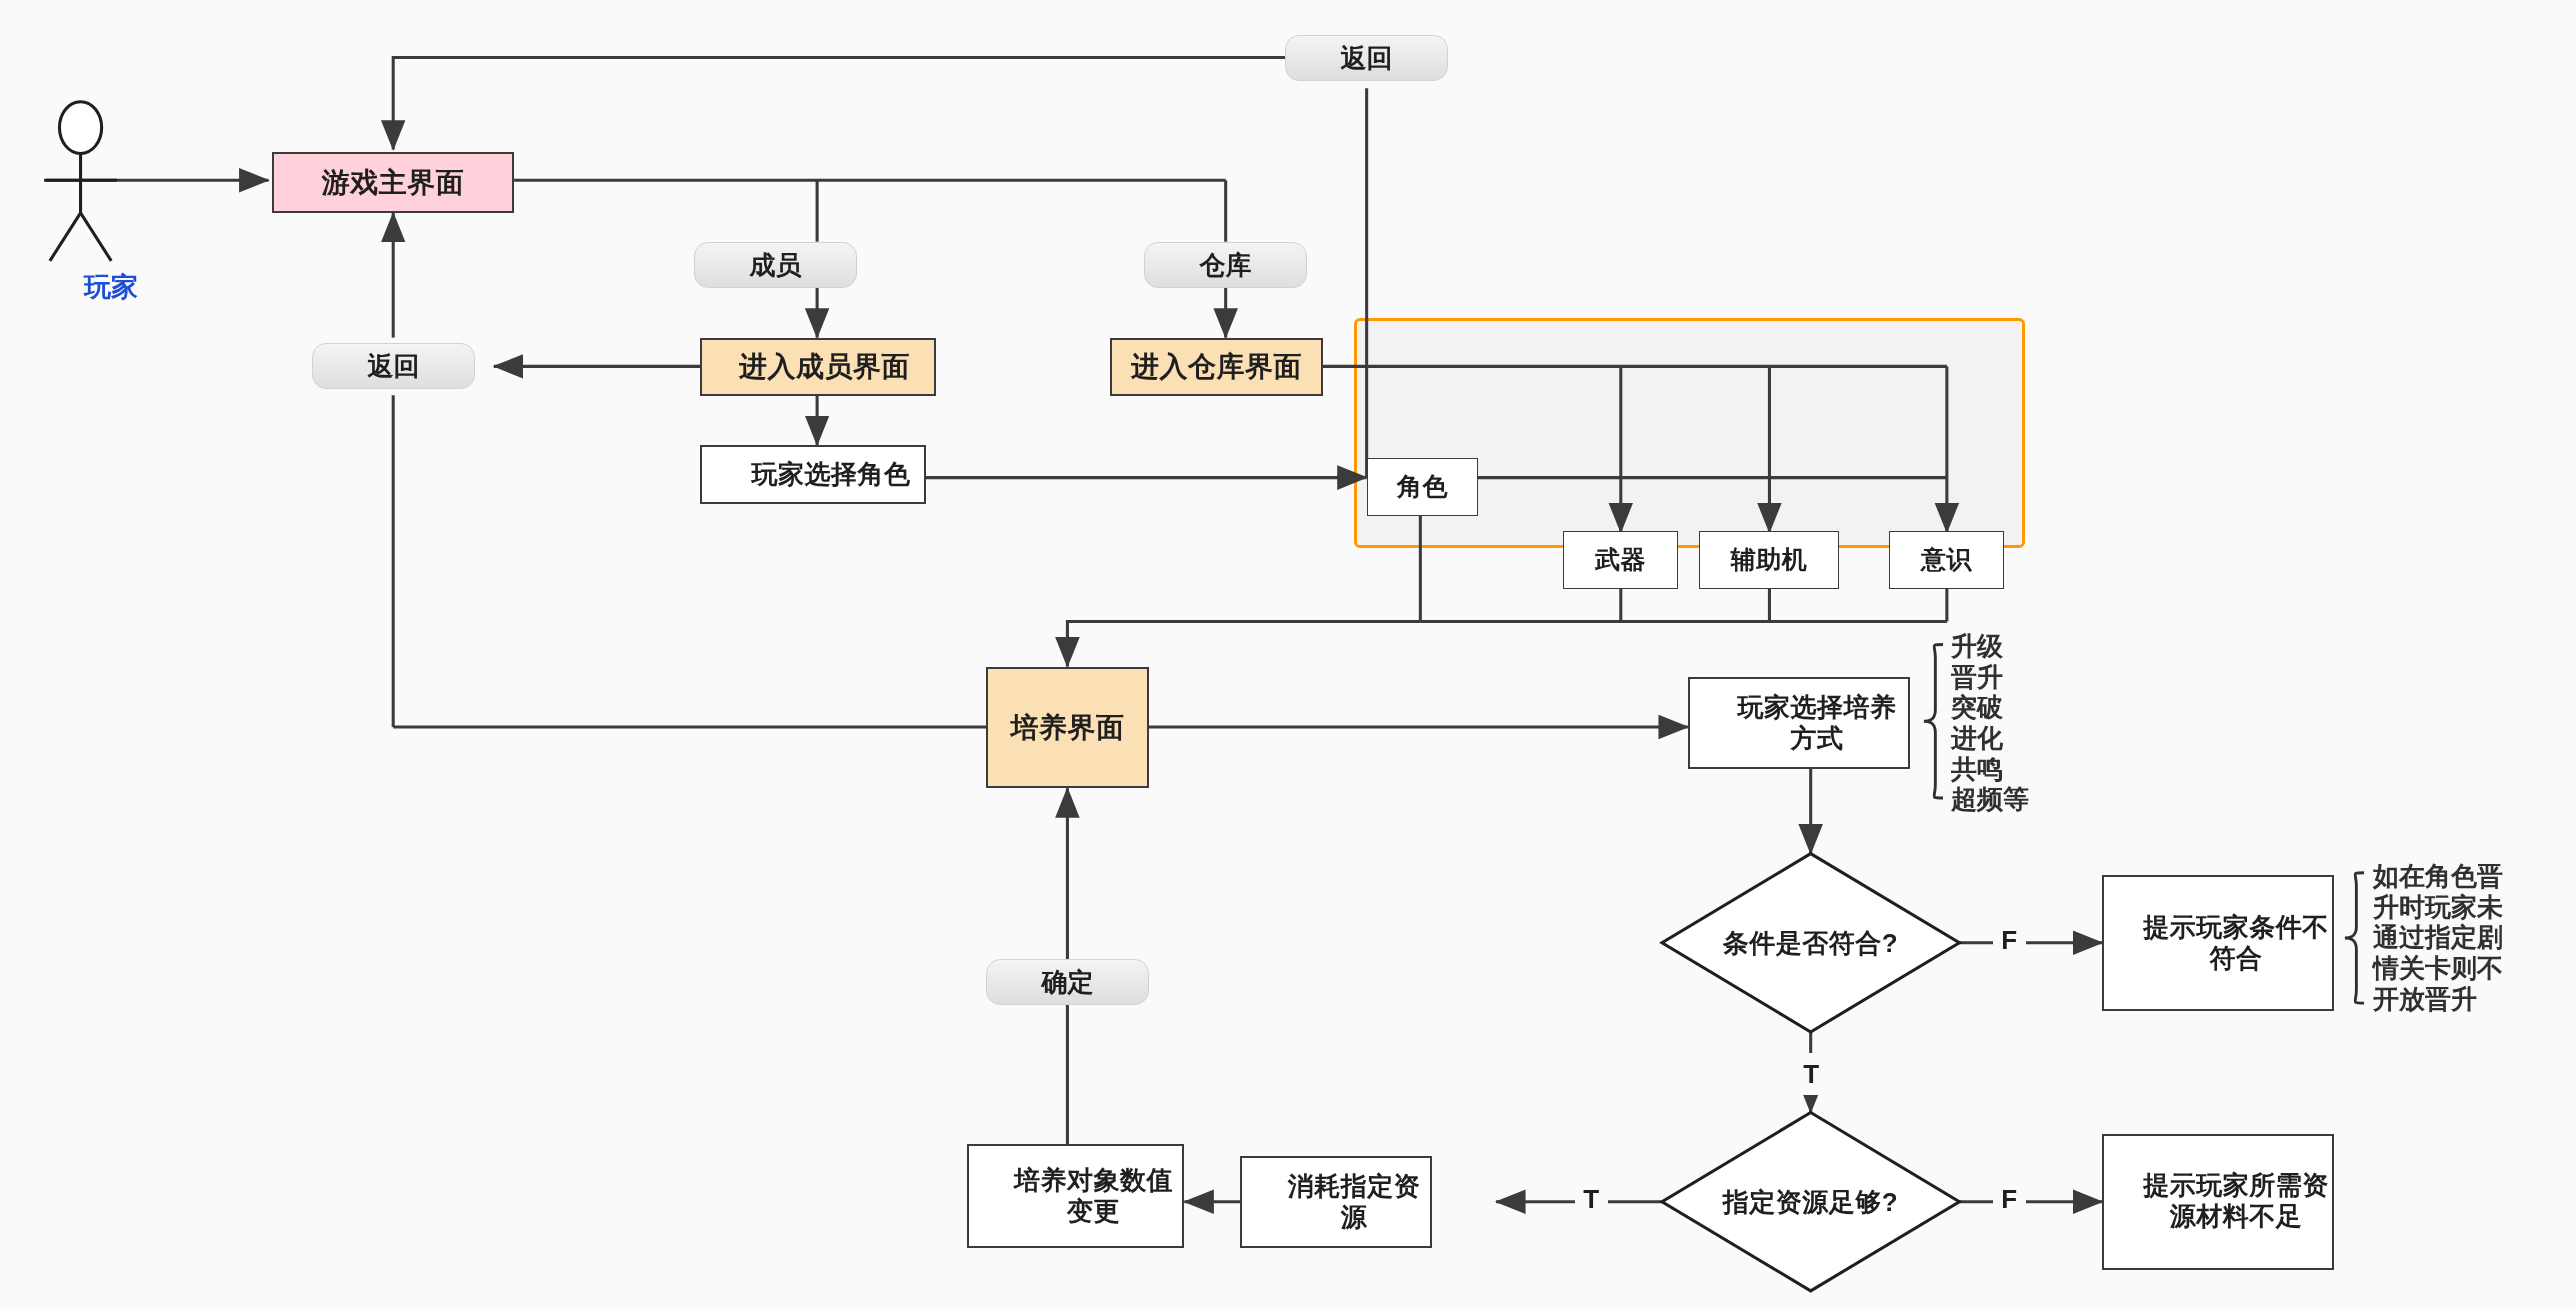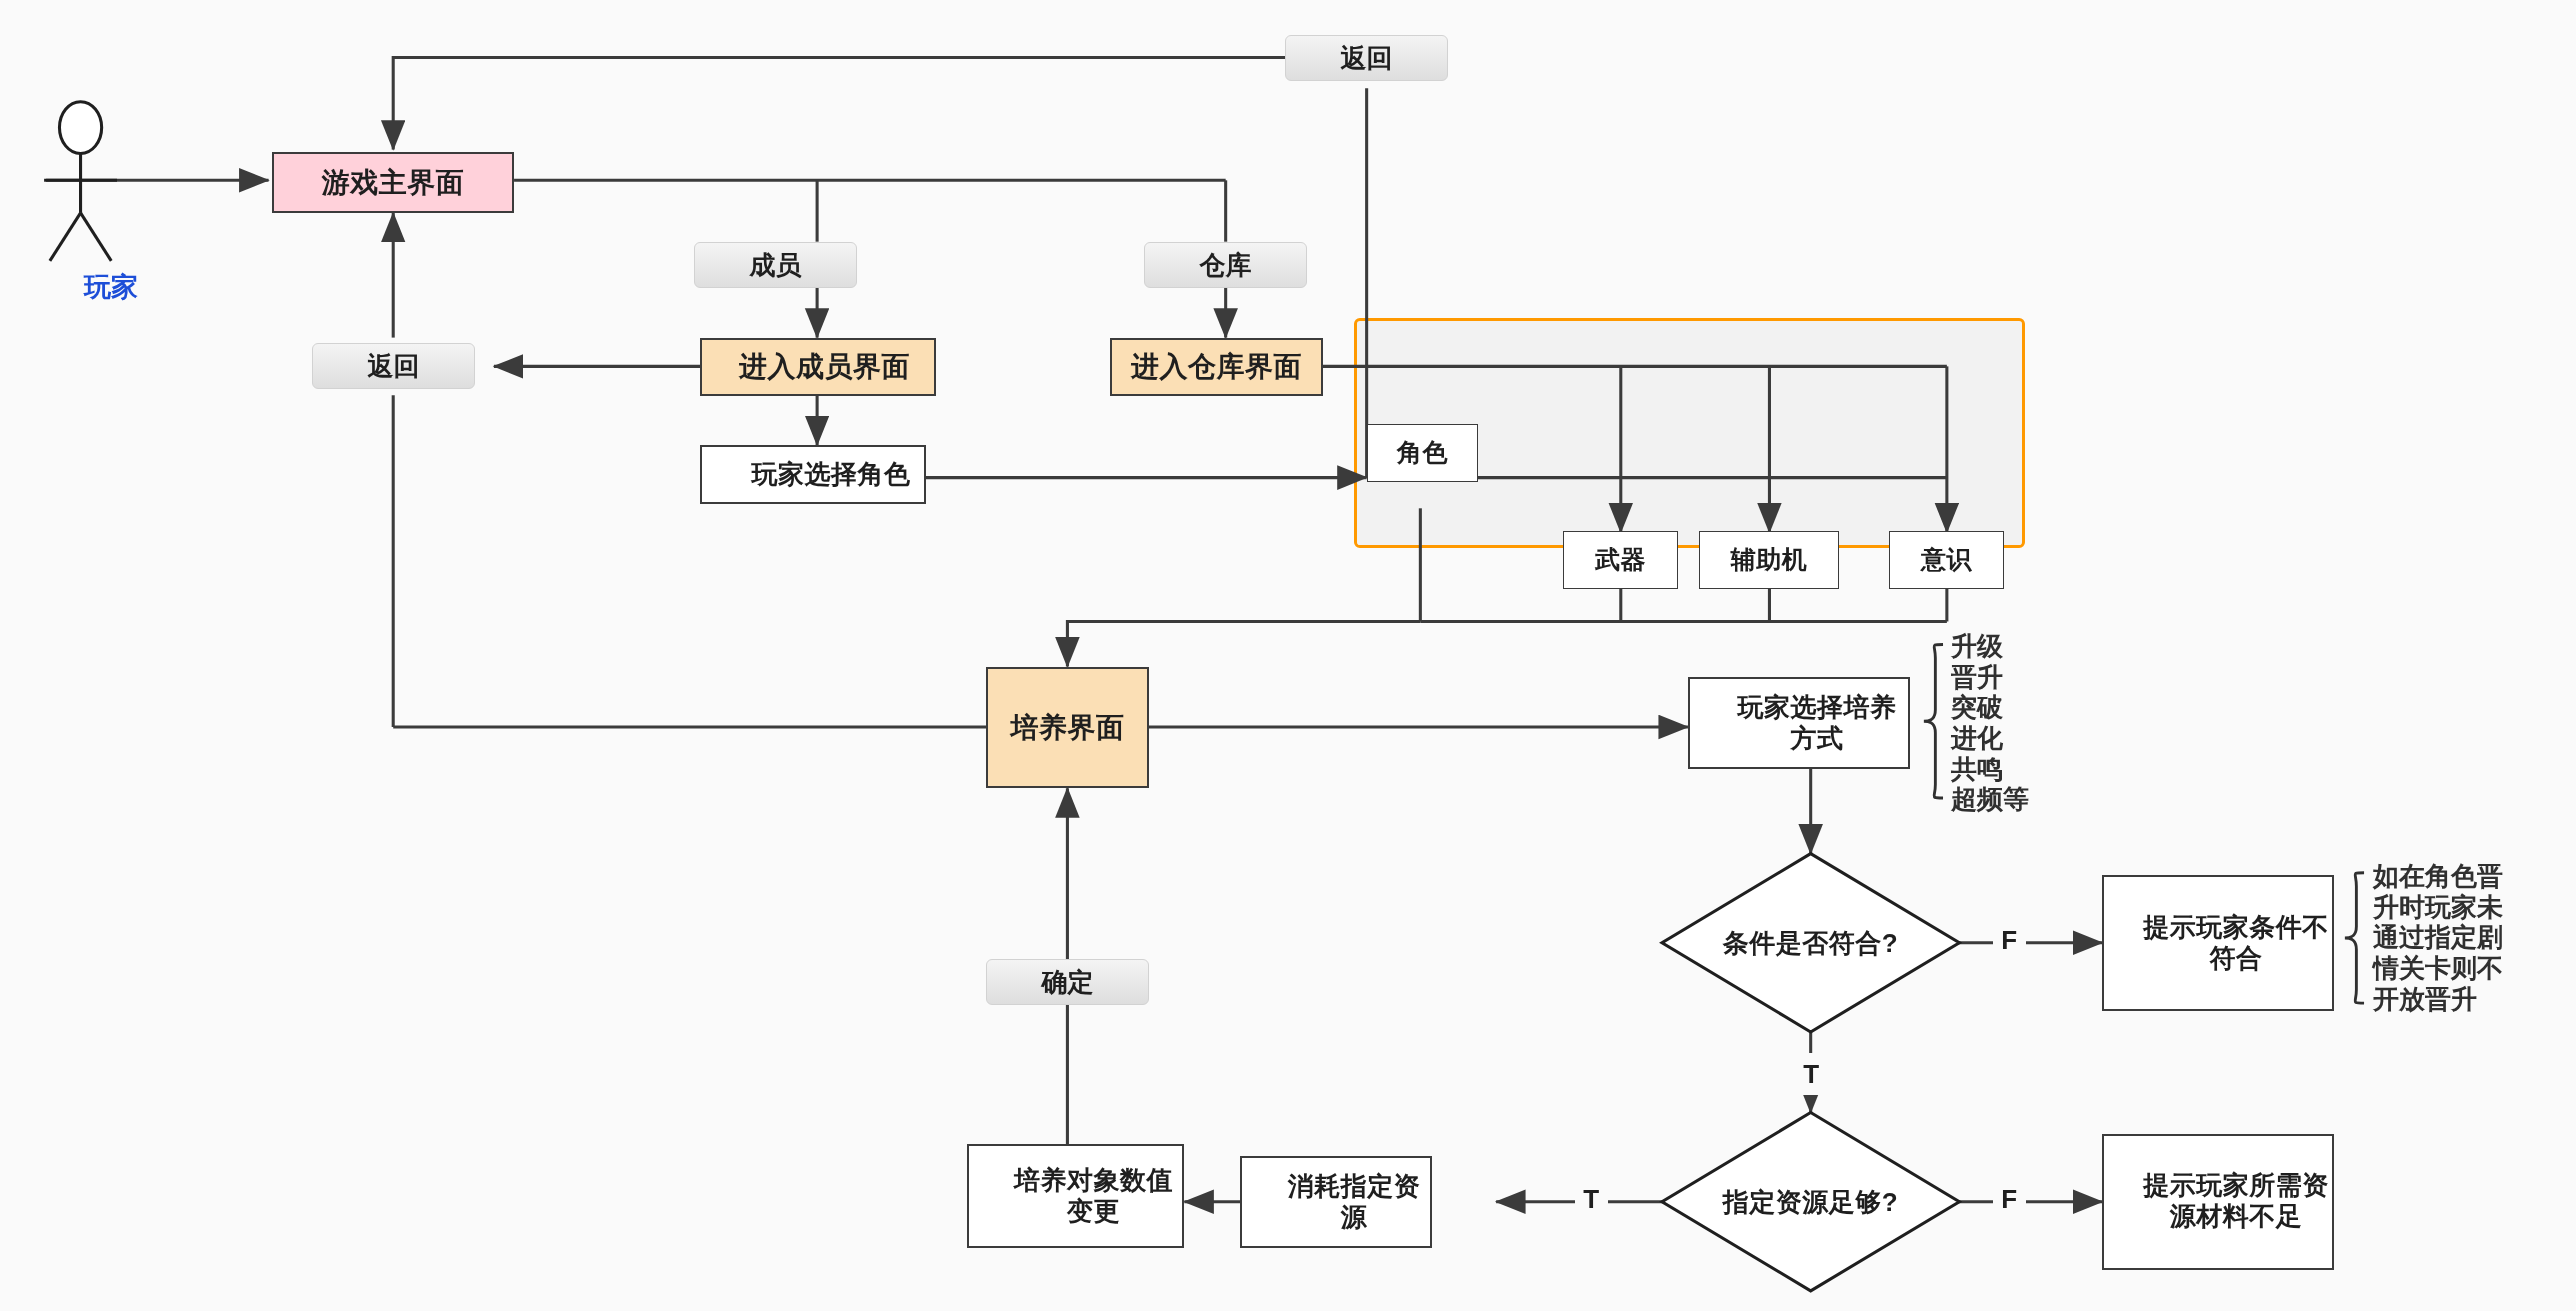--- a/index.html
+++ b/index.html
@@ -10,21 +10,21 @@
   
   .node{position:absolute;box-sizing:border-box;display:flex;align-items:center;justify-content:center;
         text-align:center;color:#1f1f1f;font-weight:700;line-height:1.18;letter-spacing:0.5px;}
   .proc{border:2.9px solid #3b3b3b;background:#ffffff;font-size:26px;padding-left:36px;}
   .pink{background:#ffd1da;border:2.9px solid #3b3b3b;font-size:28px;}
   .orange{background:#fbdfb5;border:2.9px solid #3b3b3b;font-size:28px;}
   .tiny{border:1.9px solid #3b3b3b;background:#ffffff;font-size:25px;}
 
   
   .pill{position:absolute;box-sizing:border-box;display:flex;align-items:center;justify-content:center;
-        border-radius:6px;font-size:26px;font-weight:700;color:#1f1f1f;
+        border-radius:14px;font-size:26px;font-weight:700;color:#1f1f1f;
         background:linear-gradient(#f4f4f4,#dedede);border:1px solid #d2d2d2;}
 
   
   .group{position:absolute;box-sizing:border-box;border:3.8px solid #ff9900;border-radius:5.8px;
          background:#f2f2f2;}
   .group-title{position:absolute;font-size:27px;font-weight:700;color:#1f1f1f;text-align:center;}
 
   
   .note{position:absolute;font-size:26px;font-weight:700;color:#303030;line-height:1.18;white-space:pre-line;}
 
@@ -134,21 +134,21 @@
   <div class="actor-label" style="left:23px;top:269px;">玩家</div>
 
   <div class="node pink" style="left:272px;top:152px;width:242px;height:61px;">游戏主界面</div>
 
   <div class="node orange" style="left:700px;top:338px;width:236px;height:58px;padding-left:13px;">进入成员界面</div>
 
   <div class="node orange" style="left:1110px;top:338px;width:213px;height:58px;">进入仓库界面</div>
 
   <div class="node proc" style="left:700px;top:445px;width:226px;height:59px;">玩家选择角色</div>
 
-  <div class="node tiny" style="left:1367px;top:424px;width:111px;height:58px;">角色</div>
+  <div class="node tiny" style="left:1367px;top:458px;width:111px;height:58px;">角色</div>
 
   <div class="node tiny" style="left:1563px;top:531px;width:115px;height:58px;">武器</div>
 
   <div class="node tiny" style="left:1699px;top:531px;width:140px;height:58px;">辅助机</div>
 
   <div class="node tiny" style="left:1889px;top:531px;width:115px;height:58px;">意识</div>
 
   <div class="node orange" style="left:986px;top:667px;width:163px;height:121px;">培养界面</div>
 
   <div class="node proc" style="left:1688px;top:677px;width:222px;height:92px;white-space:pre-line;">玩家选择培养

